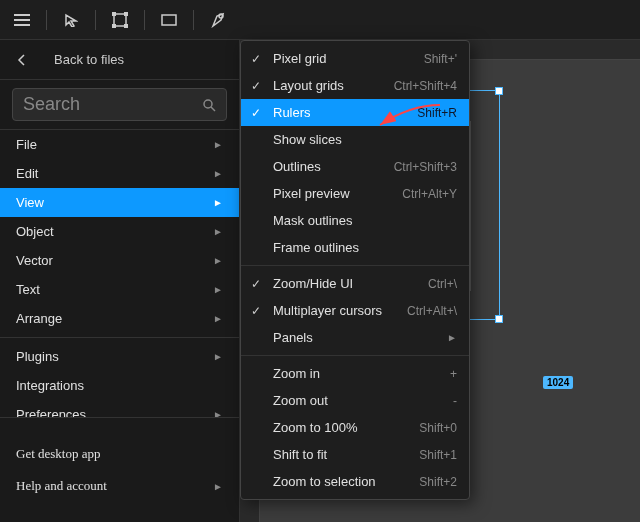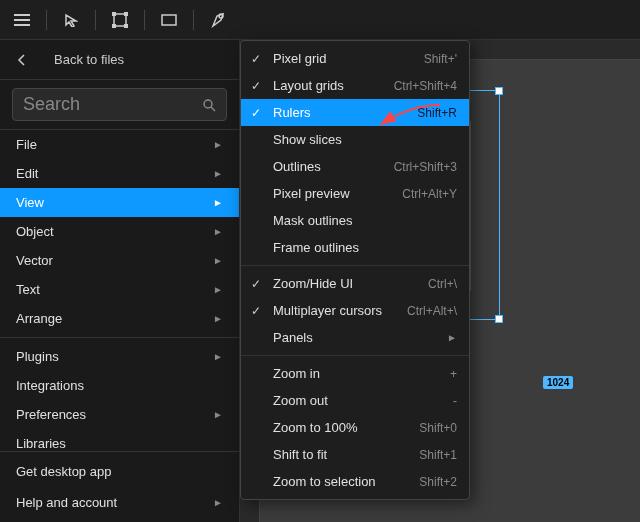--- a/index.html
+++ b/index.html
@@ -145,21 +145,22 @@
     .menu-item.active .chevron { color: #fff; }
 
     .menu-divider {
       height: 1px;
       background: #333;
       margin: 4px 0;
     }
 
     .sidebar-bottom {
       border-top: 1px solid #333;
-      padding: 4px 0;
+      padding: 20px 0;
+      font-family: Liberation Serif, serif;
     }
     .sidebar-bottom .menu-item { padding: 8px 16px; }
 
     
     .dropdown-menu {
       position: absolute;
       top: 40px;
       left: 240px;
       width: 230px;
       background: #1e1e1e;

